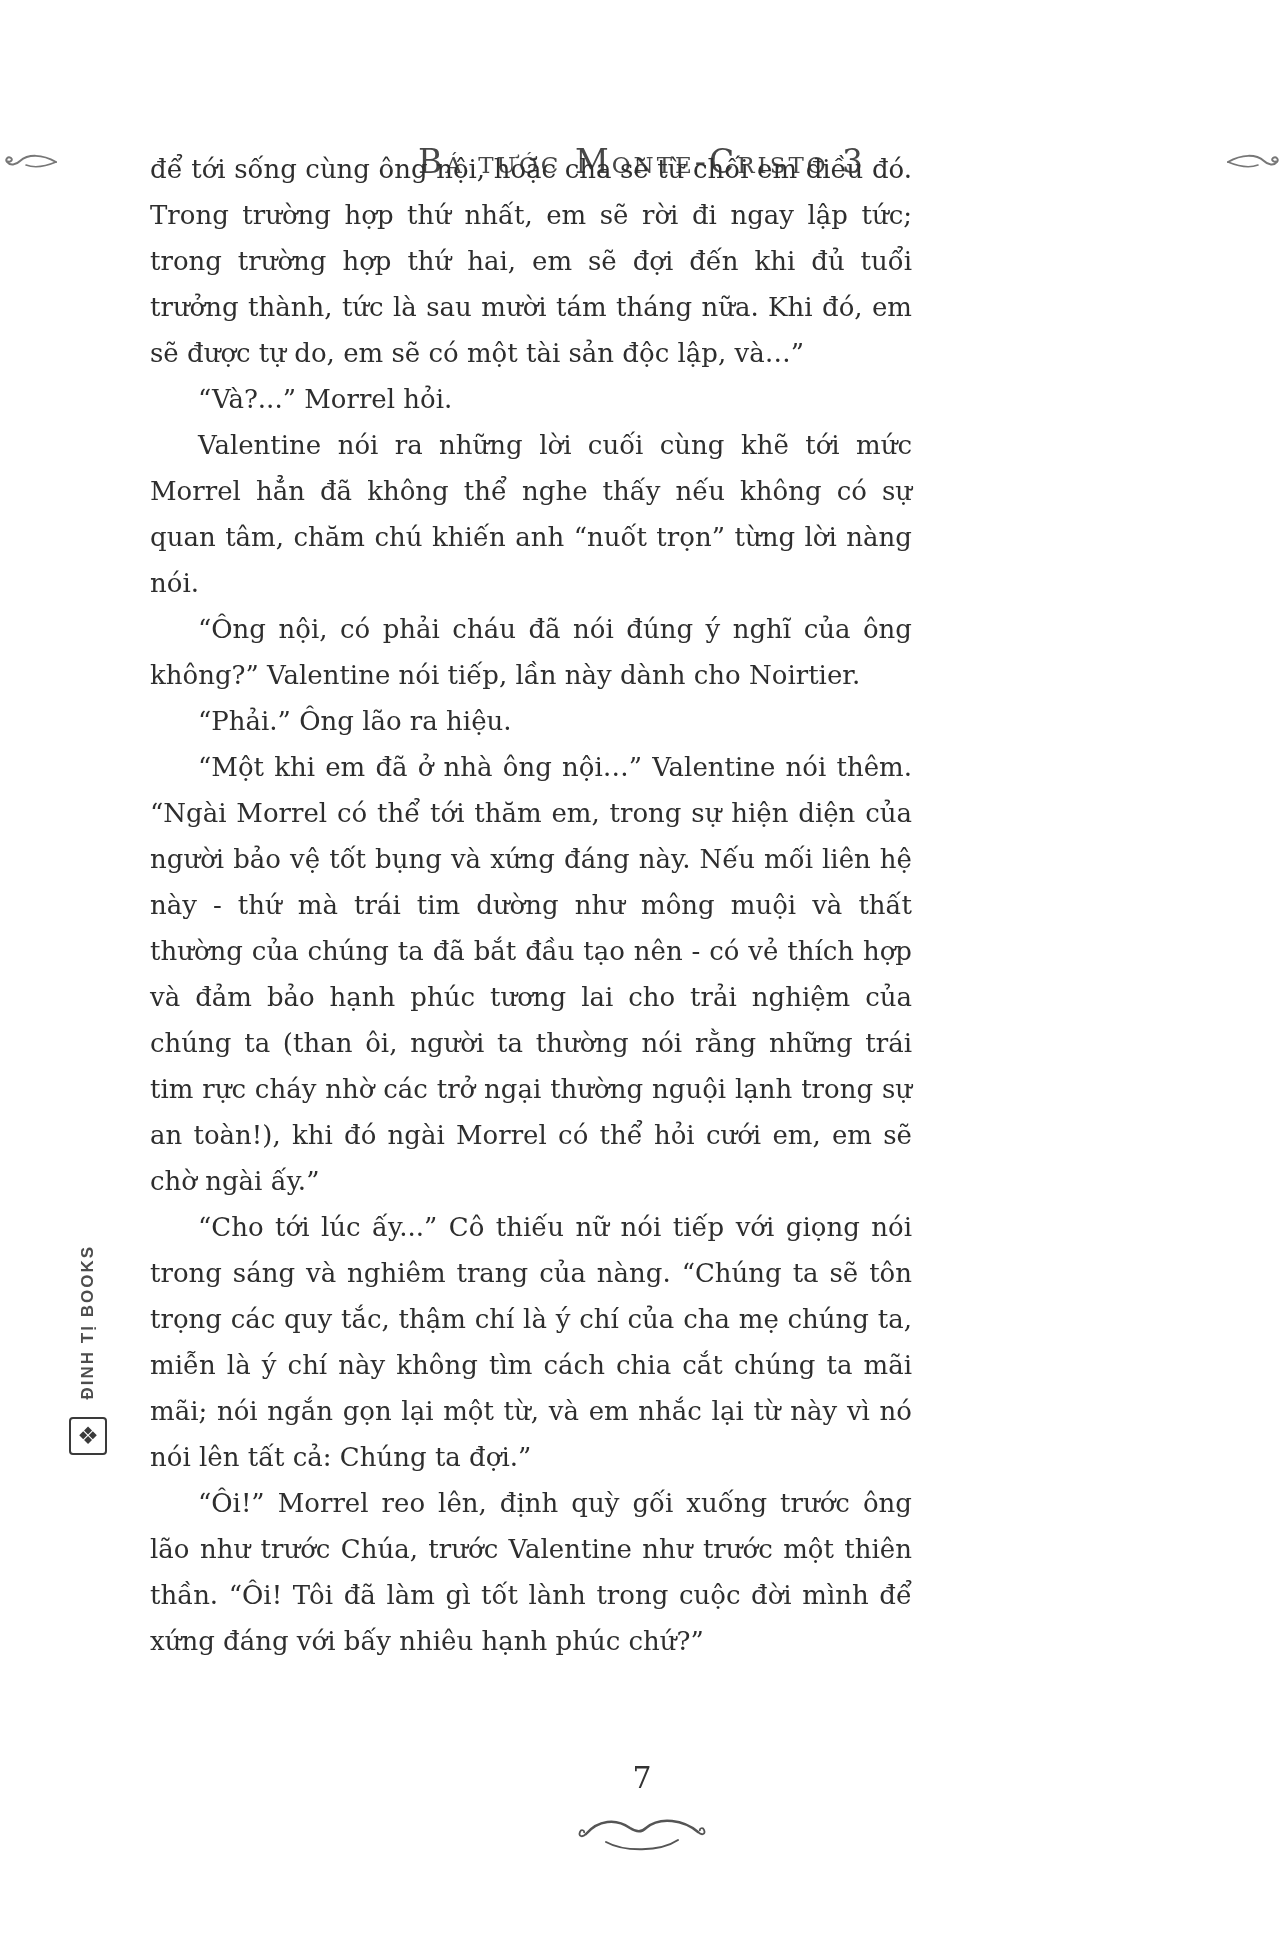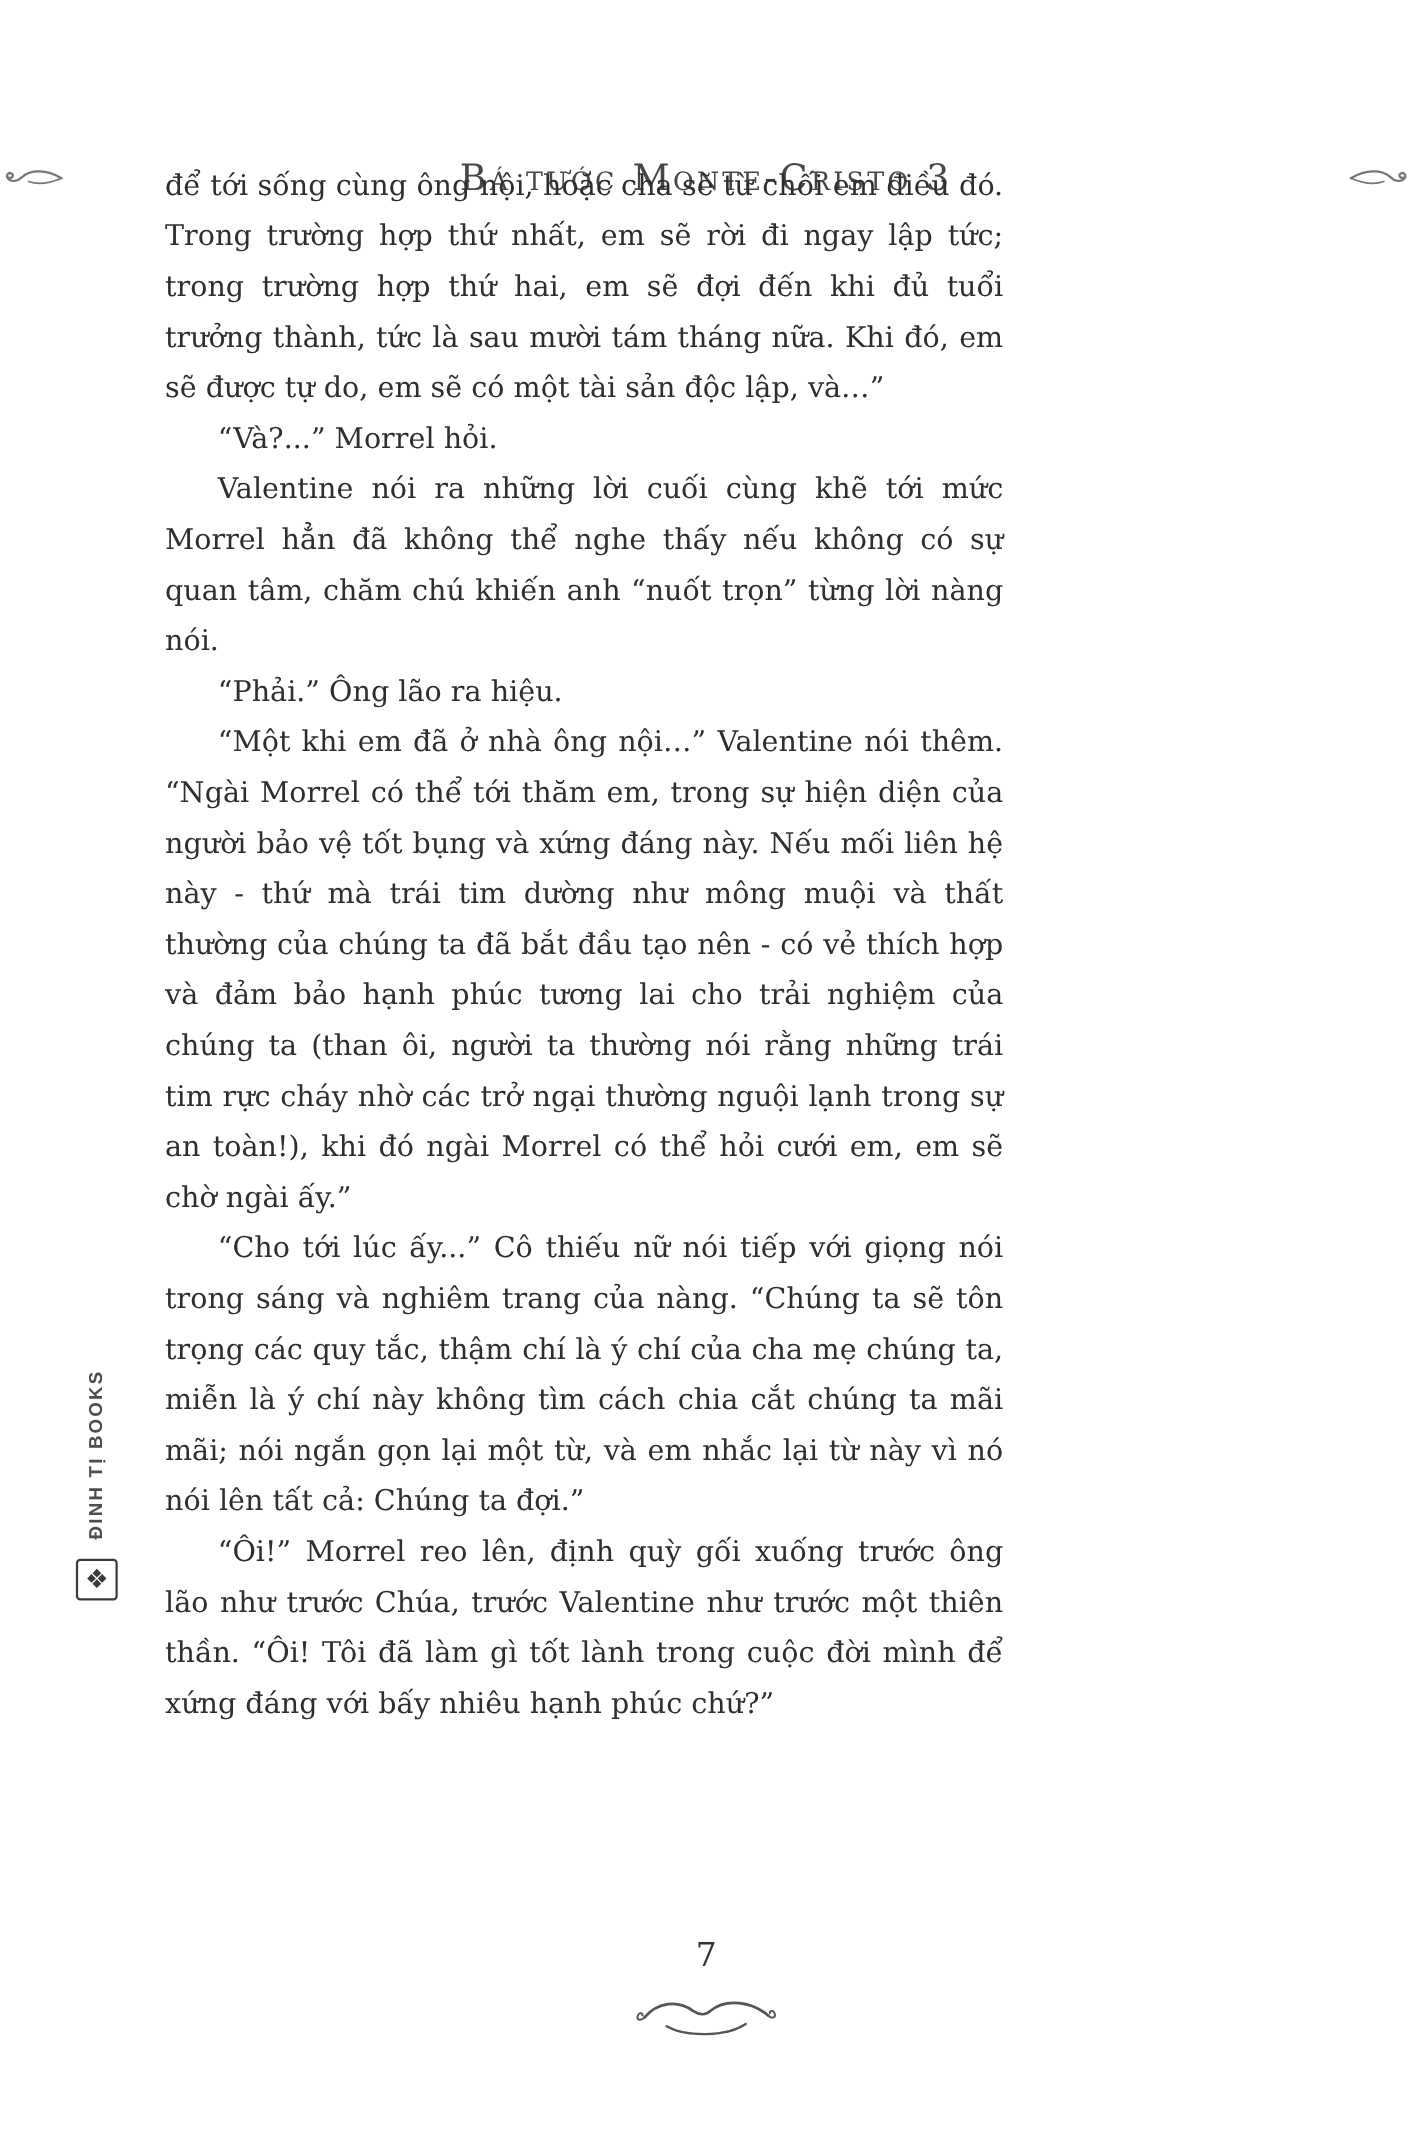--- a/index.html
+++ b/index.html
@@ -121,20 +121,21 @@
       <path d="M56 11 C 42 3, 28 3, 20 10 C 16 14, 10 15, 7 11 C 5 8, 8 5, 11 7 C 13 8.5, 11 11.5, 8 10.5" fill="none" stroke="#777" stroke-width="2" stroke-linecap="round"></path>
       <path d="M56 11 C 44 16, 34 17, 26 14" fill="none" stroke="#777" stroke-width="1.6" stroke-linecap="round"></path>
     </svg>
   </span>
 </div>
 
 <div class="text-block">
   <p class="para no-indent">để tới sống cùng ông nội, hoặc cha sẽ từ chối em điều đó. Trong trường hợp thứ nhất, em sẽ rời đi ngay lập tức; trong trường hợp thứ hai, em sẽ đợi đến khi đủ tuổi trưởng thành, tức là sau mười tám tháng nữa. Khi đó, em sẽ được tự do, em sẽ có một tài sản độc lập, và…”</p>
   <p class="para">“Và?...” Morrel hỏi.</p>
   <p class="para">Valentine nói ra những lời cuối cùng khẽ tới mức Morrel hẳn đã không thể nghe thấy nếu không có sự quan tâm, chăm chú khiến anh “nuốt trọn” từng lời nàng nói.</p>
+  <p class="para">“Ông nội, có phải cháu đã nói đúng ý nghĩ của ông không?” Valentine nói tiếp, lần này dành cho Noirtier.</p>
   <p class="para">“Phải.” Ông lão ra hiệu.</p>
   <p class="para">“Một khi em đã ở nhà ông nội…” Valentine nói thêm. “Ngài Morrel có thể tới thăm em, trong sự hiện diện của người bảo vệ tốt bụng và xứng đáng này. Nếu mối liên hệ này - thứ mà trái tim dường như mông muội và thất thường của chúng ta đã bắt đầu tạo nên - có vẻ thích hợp và đảm bảo hạnh phúc tương lai cho trải nghiệm của chúng ta (than ôi, người ta thường nói rằng những trái tim rực cháy nhờ các trở ngại thường nguội lạnh trong sự an toàn!), khi đó ngài Morrel có thể hỏi cưới em, em sẽ chờ ngài ấy.”</p>
   <p class="para">“Cho tới lúc ấy...” Cô thiếu nữ nói tiếp với giọng nói trong sáng và nghiêm trang của nàng. “Chúng ta sẽ tôn trọng các quy tắc, thậm chí là ý chí của cha mẹ chúng ta, miễn là ý chí này không tìm cách chia cắt chúng ta mãi mãi; nói ngắn gọn lại một từ, và em nhắc lại từ này vì nó nói lên tất cả: Chúng ta đợi.”</p>
   <p class="para">“Ôi!” Morrel reo lên, định quỳ gối xuống trước ông lão như trước Chúa, trước Valentine như trước một thiên thần. “Ôi! Tôi đã làm gì tốt lành trong cuộc đời mình để xứng đáng với bấy nhiêu hạnh phúc chứ?”</p>
 </div>
 
 <div class="publisher-sidebar">
   <span class="publisher-name">ĐINH TỊ BOOKS</span>
   <div class="publisher-logo">
     <span>❖</span>

